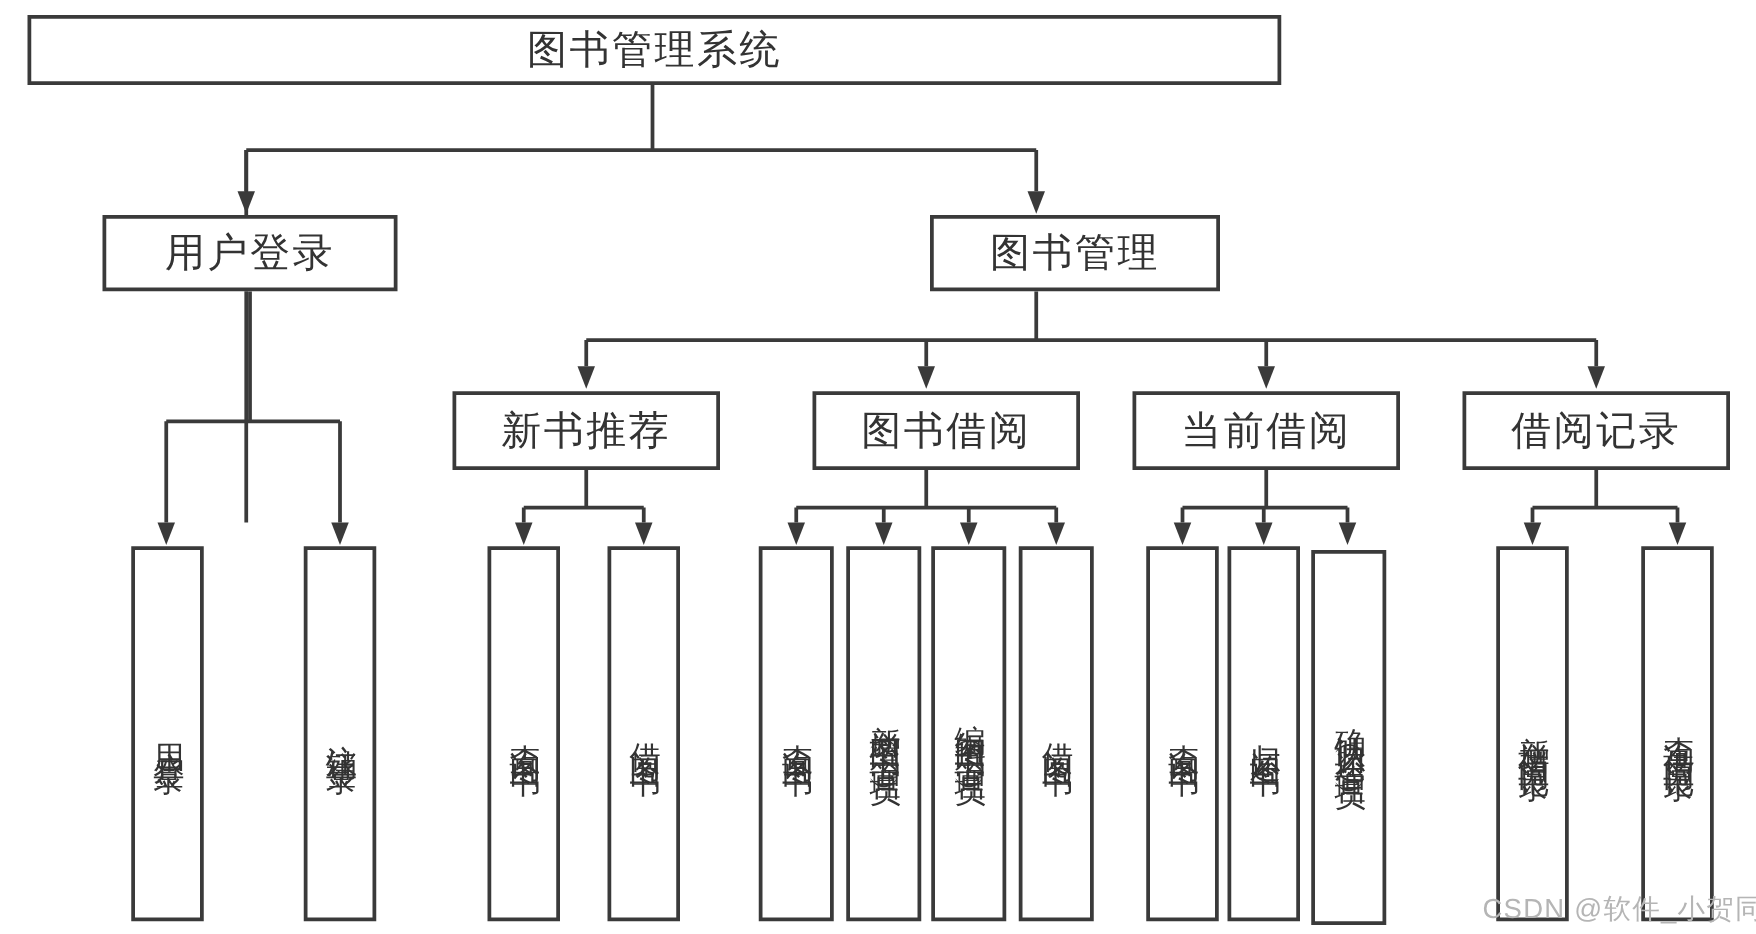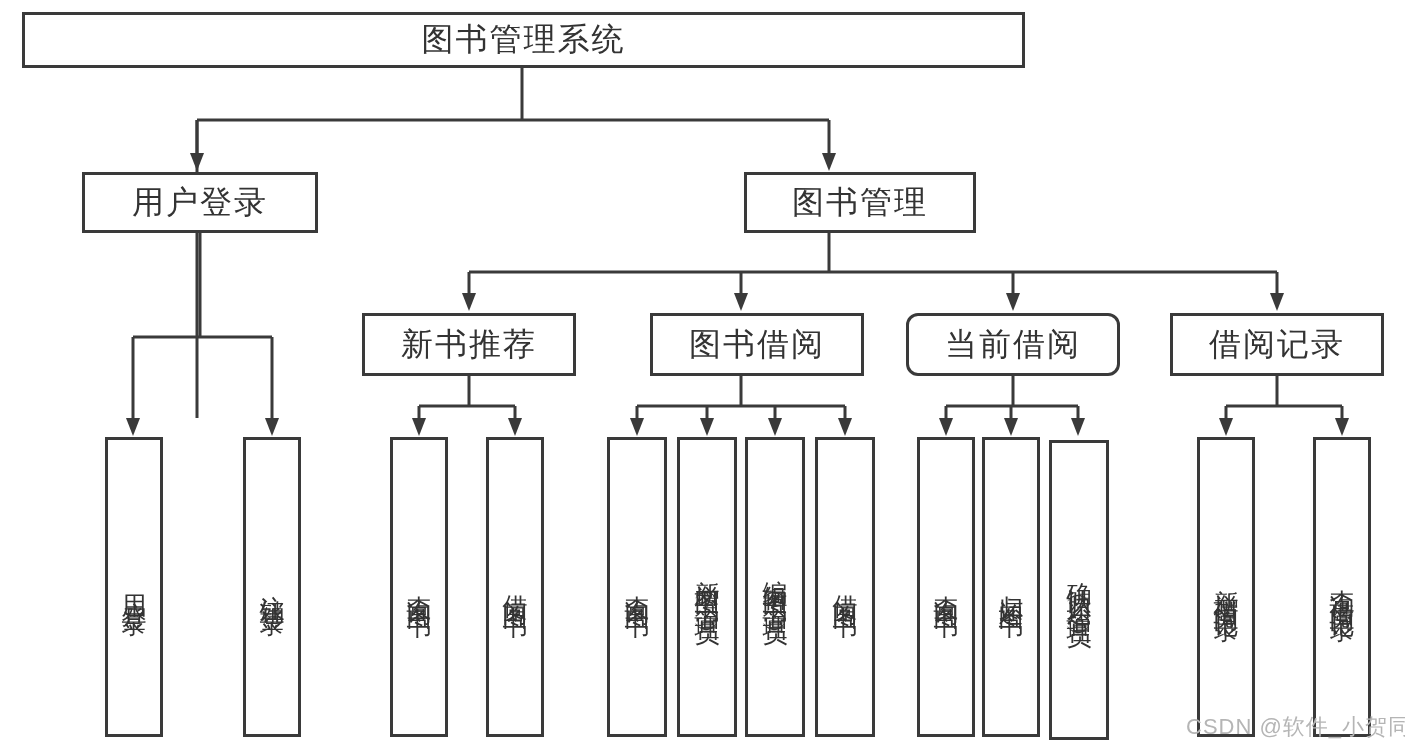--- a/index.html
+++ b/index.html
@@ -131,21 +131,21 @@
   <div class="box" style="left:744px; top:172px; width:232px; height:61px;">
     <span class="hlbl">图书管理</span>
   </div>
 
   <div class="box" style="left:362px; top:313px; width:214px; height:63px;">
     <span class="hlbl">新书推荐</span>
   </div>
   <div class="box" style="left:634px; top:313px; width:214px; height:63px;margin-left:16px;">
     <span class="hlbl">图书借阅</span>
   </div>
-  <div class="box" style="left:906px; top:313px; width:214px; height:63px;border-radius:12px;">
+  <div class="box" style="left:906px; top:313px; width:214px; height:63px;">
     <span class="hlbl">当前借阅</span>
   </div>
   <div class="box" style="left:1170px; top:313px; width:214px; height:63px;text-align:center;">
     <span class="hlbl">借阅记录</span>
   </div>
 
   <div class="box" style="left:105px; top:437px; width:58px; height:300px;">
     <span class="vtext">用户登录</span>
   </div>
   <div class="box" style="left:243px; top:437px; width:58px; height:300px;">

